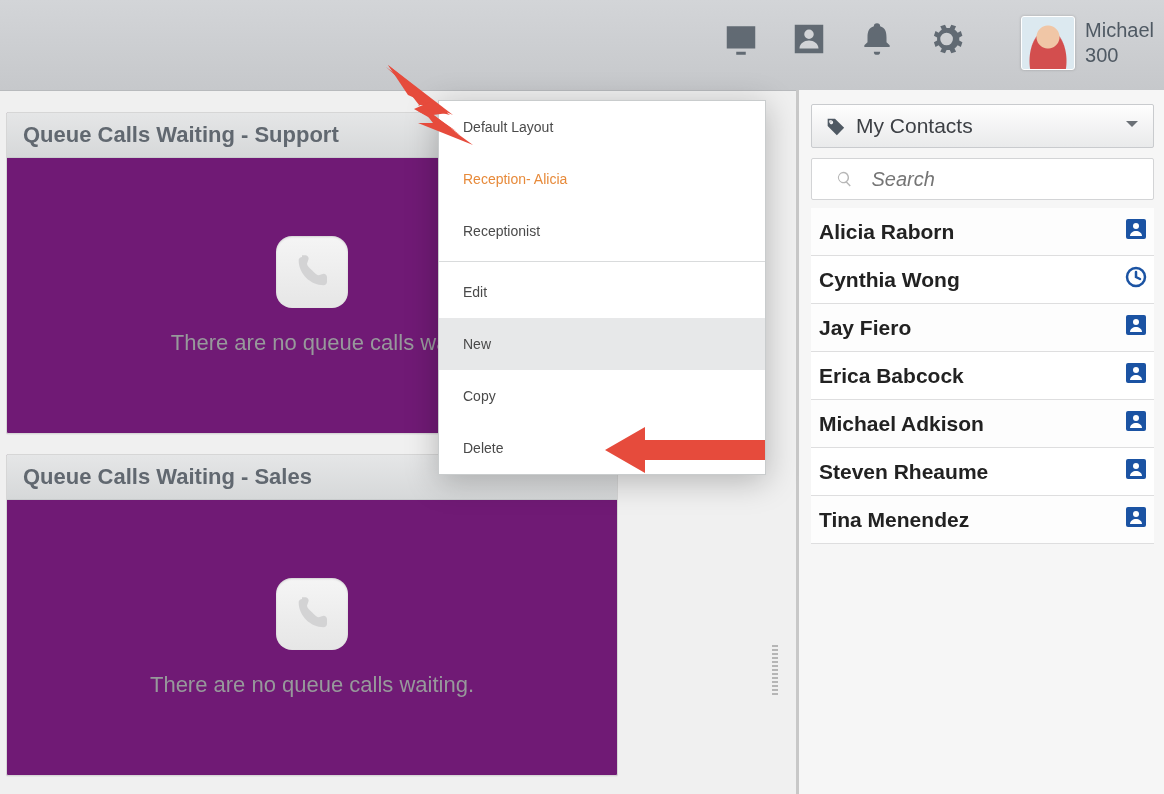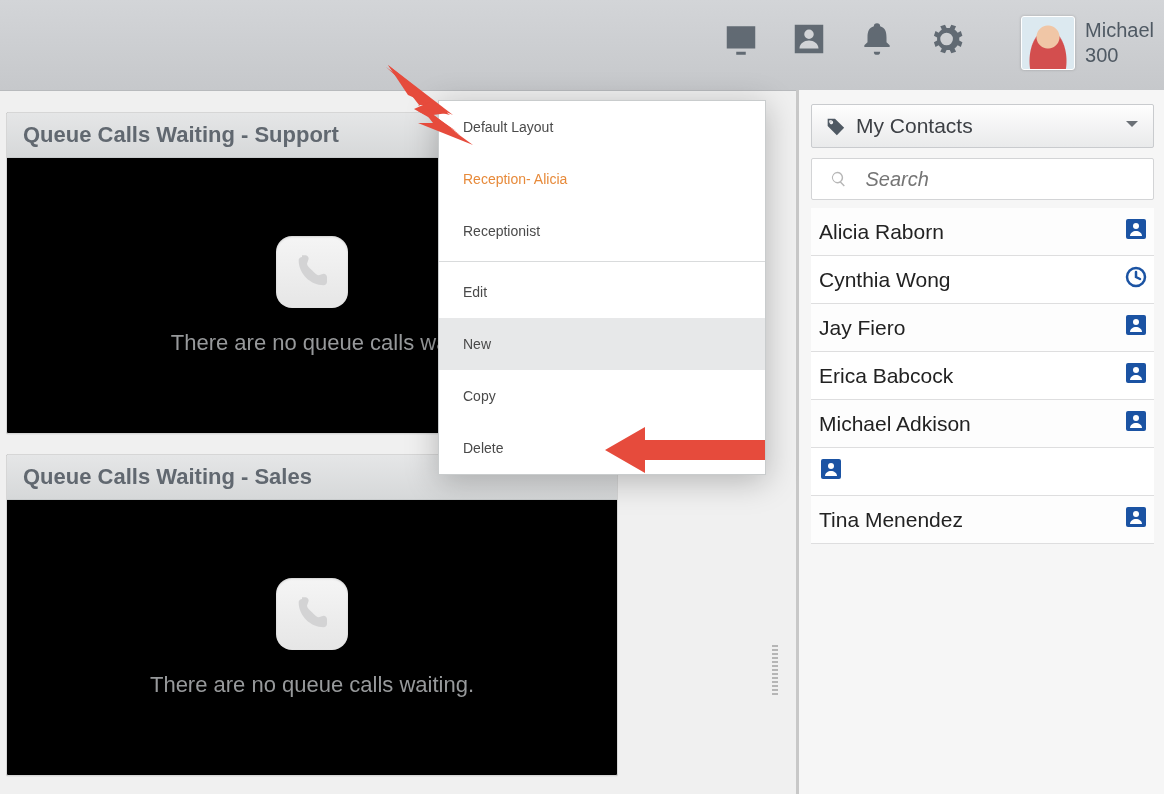--- a/index.html
+++ b/index.html
@@ -9,37 +9,37 @@
   .tool-btn{cursor:pointer;}
   .user-block{position:absolute;right:10px;top:16px;display:flex;align-items:center;gap:10px;}
   .avatar{width:52px;height:52px;border-radius:3px;background:
      radial-gradient(circle at 26px 20px,#f0c6a6 0 11px,transparent 12px),
      radial-gradient(ellipse at 26px 44px,#d34e4e 0 18px,transparent 19px),
      #dce9f0;
      border:1px solid #fff;box-shadow:0 0 3px rgba(0,0,0,.2);}
   .user-txt{color:#4f5963;font-size:20px;line-height:1.25;}
 
   .main{position:absolute;left:0;top:90px;right:0;bottom:0;}
-  .queue{position:absolute;left:6px;width:610px;background:#000000;border:1px solid #d6d6d6;border-radius:2px;box-shadow:0 1px 0 rgba(0,0,0,.04);}
+  .queue{position:absolute;left:6px;width:610px;background:#701a75;border:1px solid #d6d6d6;border-radius:2px;box-shadow:0 1px 0 rgba(0,0,0,.04);}
   .queue.q1{top:22px;height:320px;}
   .queue.q2{top:364px;height:320px;}
   .queue-title{height:44px;line-height:44px;background:linear-gradient(#e5e6e7,#d6d8d9);color:#616870;font-size:22px;font-weight:600;padding-left:16px;border-bottom:1px solid #c9cccd;}
   .queue-body{display:flex;flex-direction:column;align-items:center;justify-content:center;height:calc(100% - 44px);color:#97999b;font-size:22px;}
   .phone-tile{width:72px;height:72px;border-radius:16px;background:linear-gradient(#f5f5f5,#e6e6e6);box-shadow:inset 0 1px 2px rgba(0,0,0,.15);display:flex;align-items:center;justify-content:center;margin-bottom:22px;}
   .phone-tile svg{width:40px;height:40px;fill:#d3d3d4;}
 
   .sidebar{position:absolute;right:0;top:0;bottom:0;width:368px;background:#f6f6f6;padding:14px 10px 0 12px;box-sizing:border-box;border-left:3px solid #c8c8c8;}
   .sidebar-dd{height:42px;background:linear-gradient(#fefefe,#e9eaeb);border:1px solid #c9cbce;border-radius:2px;display:flex;align-items:center;gap:10px;padding:0 12px;color:#3d4045;font-size:21px;cursor:pointer;}
   .sidebar-dd svg.tag{width:22px;height:22px;fill:#4f5963;}
   .sidebar-dd .caret{margin-left:auto;}
   .sidebar-dd .caret svg{width:18px;height:18px;fill:#6b7076;}
-  .sidebar-search{margin-top:10px;height:40px;border:1px solid #d3d4d6;border-radius:2px;background:#fff;display:flex;align-items:center;gap:16px;padding:0 18px;}
+  .sidebar-search{margin-top:10px;height:40px;border:1px solid #d3d4d6;border-radius:2px;background:#fff;display:flex;align-items:center;gap:16px;padding:0 24px;}
   .sidebar-search svg{width:20px;height:20px;fill:#b7b7b7;}
   .sidebar-search input{border:none;outline:none;font-size:20px;font-style:italic;color:#a8a9aa;width:100%;background:transparent;}
-  .contact-list{margin-top:8px;}
+  .contact-list{margin-top:8px;font-weight:bold;}
   .contact{height:47px;border-bottom:1px solid #dededf;display:flex;align-items:center;justify-content:space-between;padding:0 6px 0 8px;font-size:21px;color:#222;background:#fff;cursor:pointer;}
   .contact:nth-child(odd){background:#fdfdfd;}
   .presence{width:24px;height:24px;fill:#1b53a3;}
 
   .ctx{position:absolute;left:438px;top:100px;width:326px;background:#fff;border:1px solid #c9cccd;box-shadow:0 6px 30px rgba(0,0,0,.25);}
   .ctx-item{height:52px;line-height:52px;padding-left:24px;font-size:14px;color:#4a4a4a;cursor:pointer;}
   .ctx-item.active{color:#e78a3a;}
   .ctx-item.hover{background:#e7e8e9;}
   .ctx-sep{height:1px;background:#d9dbdc;margin:4px 0;}
 
@@ -164,20 +164,21 @@
         </div>
         <div class="contact">
           <span>Michael Adkison</span>
           <span><svg class="presence" viewBox="0 0 24 24">
               <rect x="2" y="2" width="20" height="20" rx="2" fill="#1b53a3"></rect>
               <circle cx="12" cy="9" r="3" fill="#fff"></circle>
               <path d="M6 19c0-3 3-5 6-5s6 2 6 5H6z" fill="#fff"></path>
             </svg></span>
         </div>
         <div class="contact">
+          <span>Steven Rheaume</span>
           <span><svg class="presence" viewBox="0 0 24 24">
               <rect x="2" y="2" width="20" height="20" rx="2" fill="#1b53a3"></rect>
               <circle cx="12" cy="9" r="3" fill="#fff"></circle>
               <path d="M6 19c0-3 3-5 6-5s6 2 6 5H6z" fill="#fff"></path>
             </svg></span>
         </div>
         <div class="contact">
           <span>Tina Menendez</span>
           <span><svg class="presence" viewBox="0 0 24 24">
               <rect x="2" y="2" width="20" height="20" rx="2" fill="#1b53a3"></rect>

